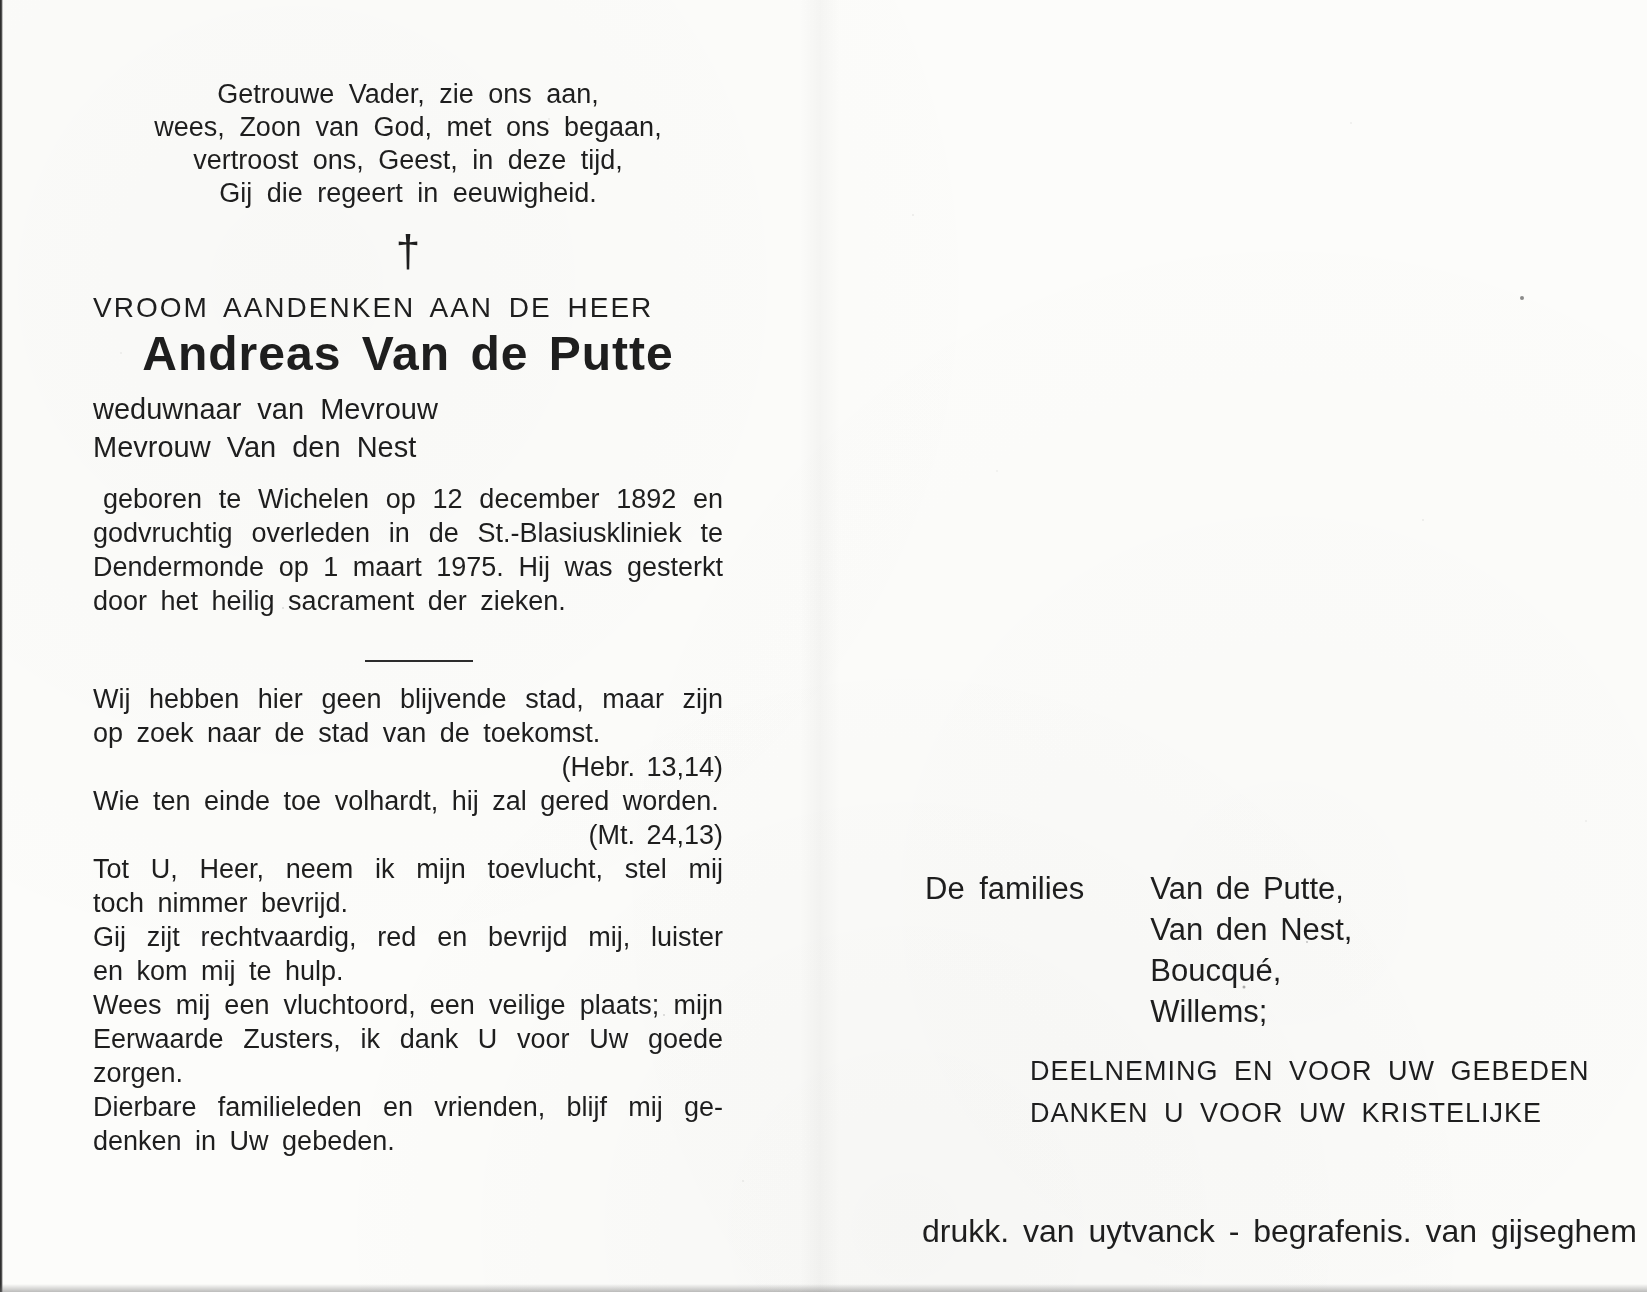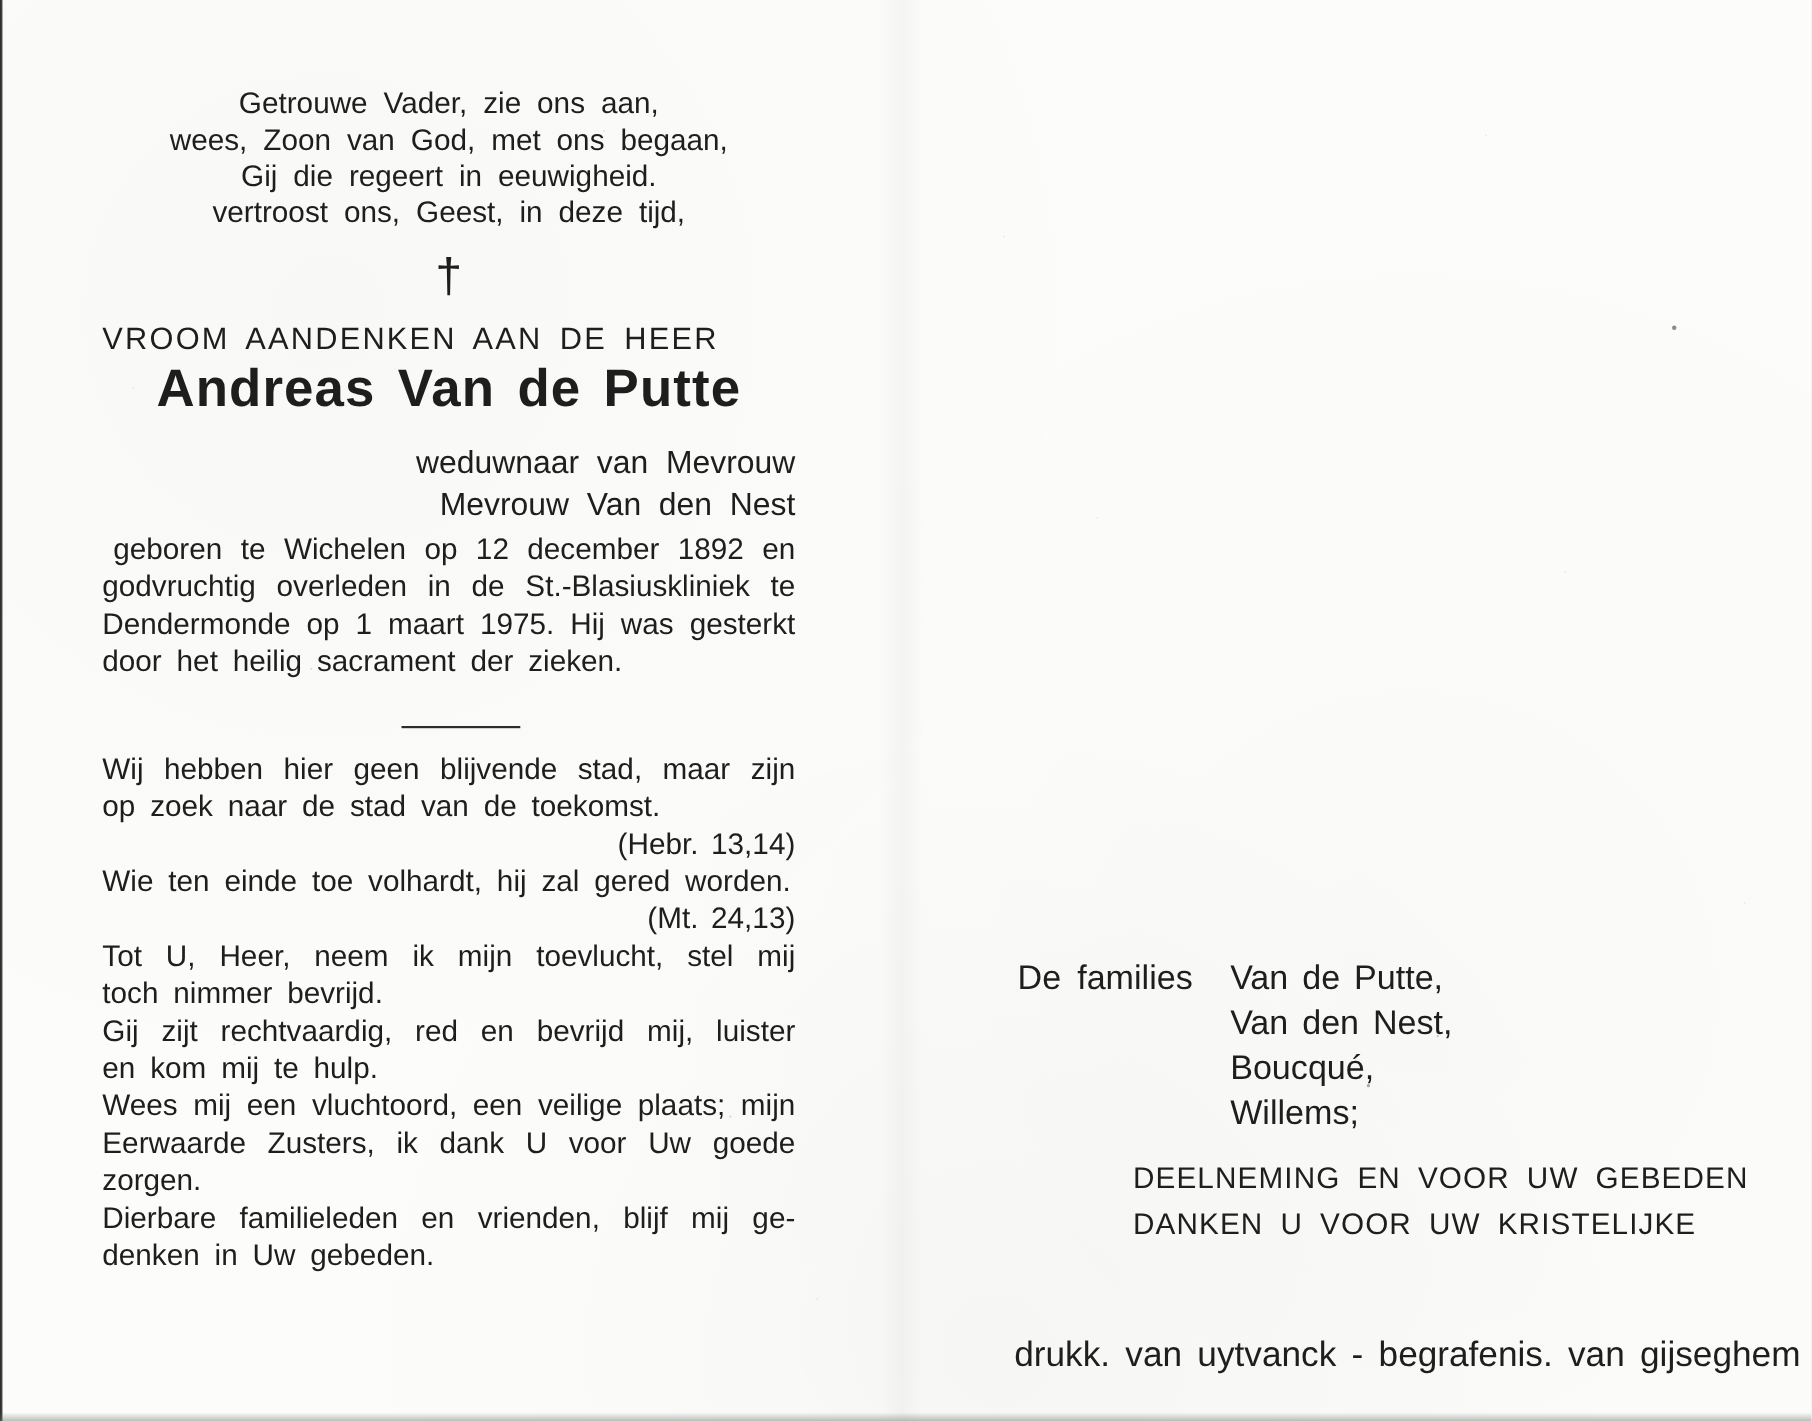--- a/index.html
+++ b/index.html
@@ -42,54 +42,54 @@
   
   .page-left{position:absolute;left:93px;top:0;width:630px;}
   .verse{position:absolute;top:78px;width:100%;text-align:center;
     font-size:27px;line-height:33px;word-spacing:7px;}
   .cross{position:absolute;top:226px;width:100%;text-align:center;
     font-size:44px;line-height:50px;font-weight:400;}
   .kicker{position:absolute;top:292px;width:100%;text-align:left;
     font-size:28px;letter-spacing:2px;word-spacing:6px;}
   .name{position:absolute;top:326px;width:100%;text-align:center;margin:0;
     font-size:48px;line-height:56px;font-weight:bold;letter-spacing:1px;word-spacing:6px;}
-  .subtitle{position:absolute;top:402px;width:100%;text-align:right;
+  .subtitle{position:absolute;top:390px;width:100%;text-align:left;
     font-size:29px;line-height:38px;word-spacing:8px;}
   .bio{position:absolute;top:482px;width:100%;font-size:27px;line-height:34px;}
   .divider{position:absolute;top:660px;left:272px;width:108px;height:2px;background:#2c2c2c;}
   .quotes{position:absolute;top:682px;width:100%;font-size:27px;line-height:34px;}
   .j{text-align:justify;text-align-last:justify;}
   .l{text-align:left;word-spacing:6px;}
   .r{text-align:right;word-spacing:4px;}
   .ind{padding-left:10px;}
   
   .families{position:absolute;left:925px;top:868px;display:flex;
-    font-size:31px;line-height:41px;}
+    font-size:31px;line-height:41px;gap:32px;}
   .families-label{margin-right:34px;word-spacing:6px;}
   .family-names div{word-spacing:4px;}
   .thanks{position:absolute;left:1030px;top:1050px;
     font-size:27px;line-height:42px;letter-spacing:1px;word-spacing:7px;}
   .printer{position:absolute;left:922px;top:1213px;font-size:32px;word-spacing:5px;text-align:right;}
 </style>
 </head>
 <body>
 
 <div class="scan">
 
   <div class="edge-left"></div>
   <div class="fold"></div>
   <div class="speckles"></div>
 
   <section class="page-left">
 
     <div class="verse">
       <div>Getrouwe Vader, zie ons aan,</div>
       <div>wees, Zoon van God, met ons begaan,</div>
+      <div>vertroost ons, Geest, in deze tijd,</div>
       <div>Gij die regeert in eeuwigheid.</div>
-      <div>vertroost ons, Geest, in deze tijd,</div>
     </div>
 
     <div class="cross">†</div>
 
     <div class="kicker">VROOM AANDENKEN AAN DE HEER</div>
 
     <h1 class="name">Andreas Van de Putte</h1>
 
     <div class="subtitle">
       <div>weduwnaar van Mevrouw</div>

